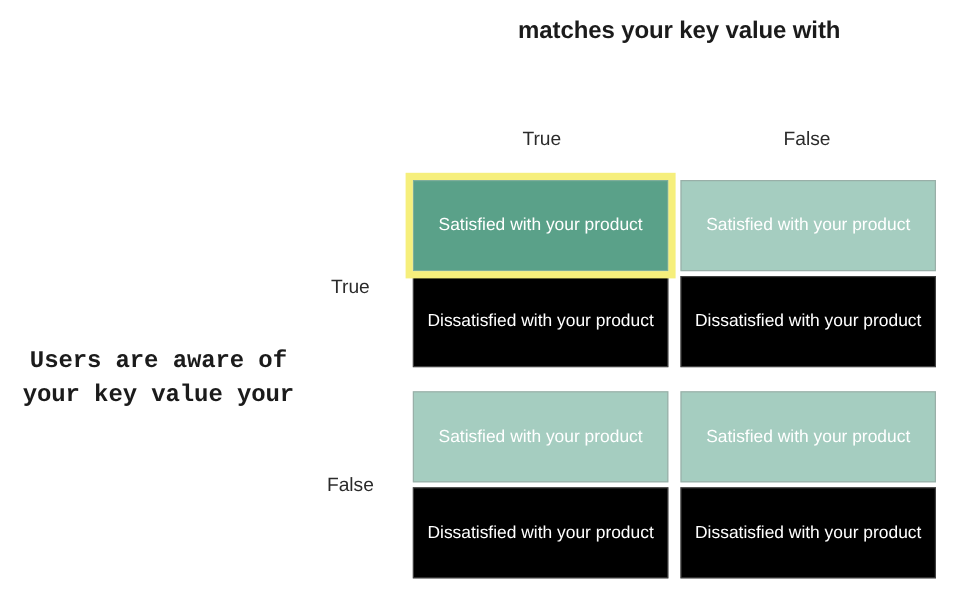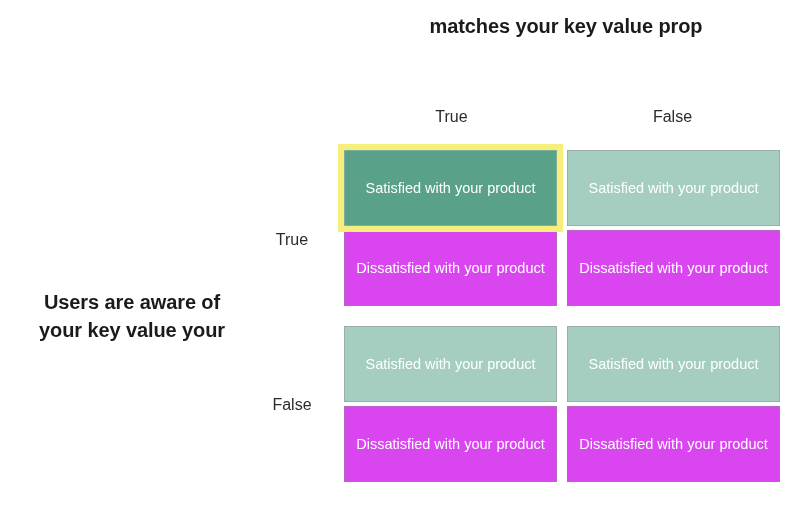--- a/index.html
+++ b/index.html
@@ -58,21 +58,21 @@
     left: 6px;
     top: 288px;
     width: 252px;
     text-align: center;
     font-size: 20px;
     font-weight: bold;
     line-height: 1.42;
     letter-spacing: -0.1px;
     color: #1b1b1b;
   }
-  .row-axis-title .line { display: block; }
+  .row-axis-title .line { display: block; font-family: Liberation Mono, monospace; }
 
   
   .row-tick {
     position: absolute;
     left: 252px;
     width: 80px;
     text-align: center;
     font-size: 16px;
     color: #2b2b2b;
   }
@@ -117,39 +117,39 @@
     color: #ffffff;
     padding: 0 8px;
     border: 1px solid rgba(140,140,140,0.45);
   }
   .cell .cell-text { display: block; }
 
   .cell.satisfied {
     background: #a5cdc0;
   }
   .cell.dissatisfied {
-    background: #d946ef;
+    background: #000000;
   }
 
   
   .cell.highlight {
     background: #5aa189;
     border: 1px solid #7fae9b;
     outline: 6px solid #f6ef7c;
     outline-offset: 0px;
     z-index: 3;
   }
 </style>
 </head>
 <body>
 
 <div id="matrix-root">
 
   <div class="col-axis-title">
-    <span class="line">matches your key value prop</span>
+    <span class="line">matches your key value with</span>
   </div>
 
   <div class="col-ticks">
     <div class="col-tick first">True</div>
     <div class="col-tick">False</div>
   </div>
 
   <div class="row-axis-title">
     <span class="line">Users are aware of</span>
     <span class="line">your key value your</span>

